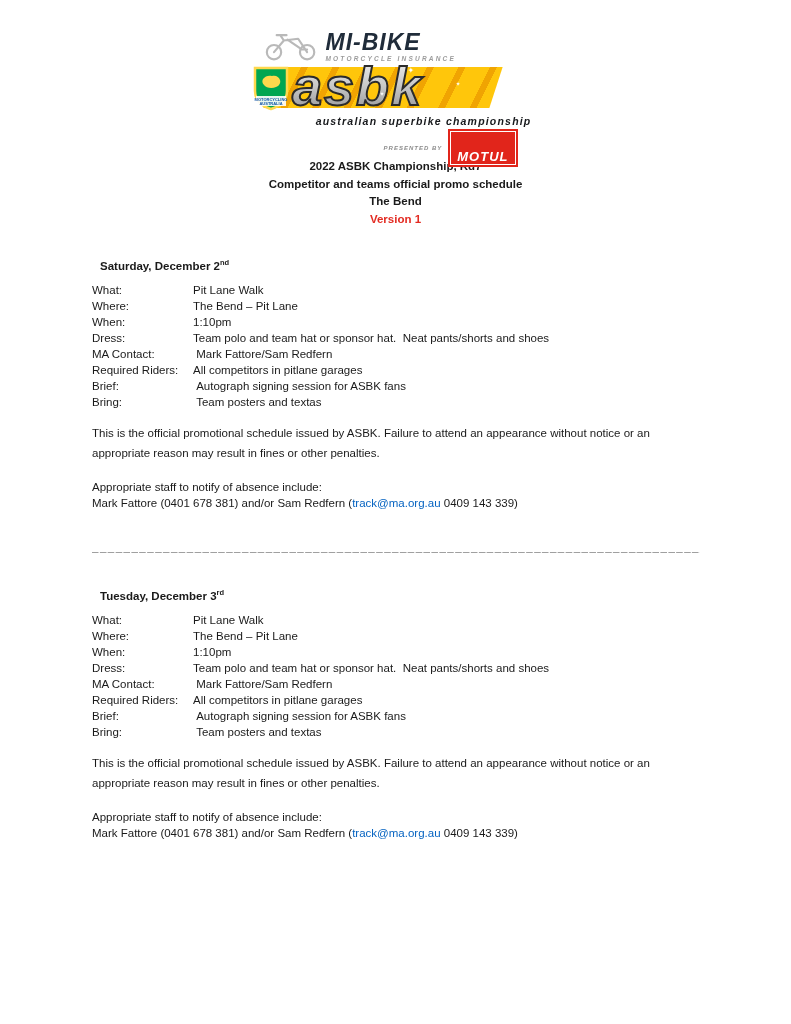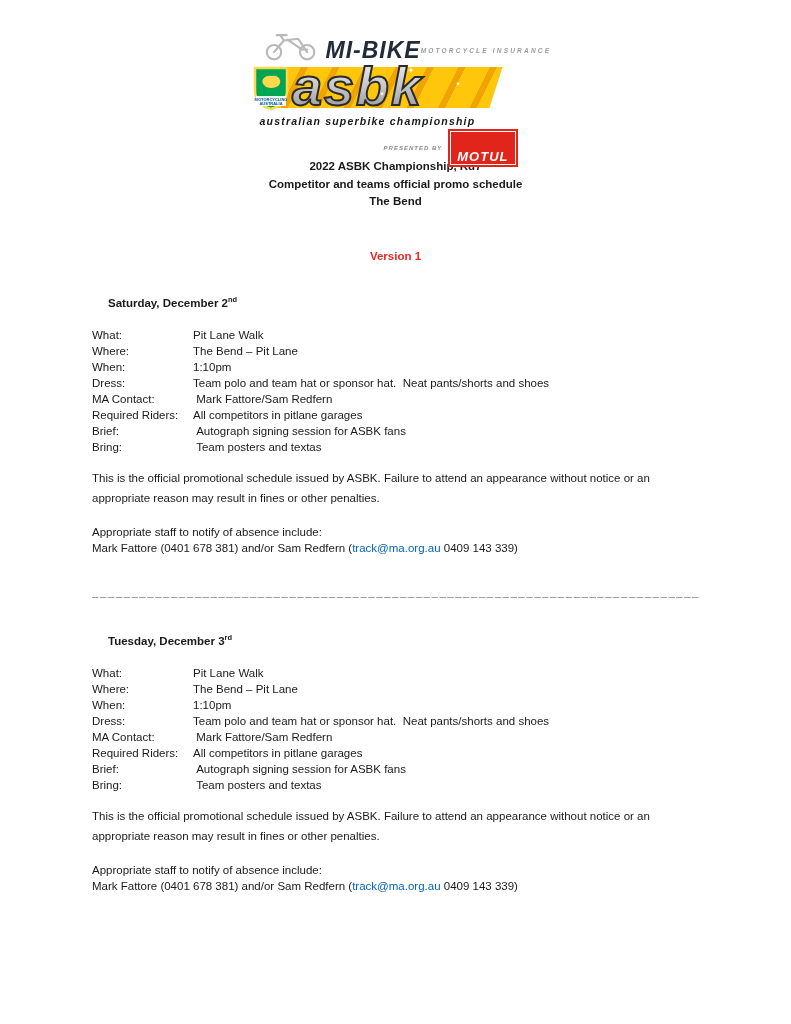--- a/index.html
+++ b/index.html
@@ -12,21 +12,21 @@
     font-size: 11.5px;
     color: #1a1a1a;
     overflow: hidden;
   }
   .content { padding: 0 91px 0 92px; }
 
   
   .logo { width: 272px; margin: 24px auto 0 auto; position: relative; height: 120px; }
   .logo-top { display: flex; align-items: flex-end; gap: 4px; height: 38px; }
   .moto-icon { width: 62px; height: 34px; flex: none; }
-  .brand-col { display: flex; align-items: center; }
+  .brand-col { display: flex; flex-direction: column; }
   .brand-name {
     font-style: italic; font-weight: 900; font-size: 23px; line-height: 24px;
     letter-spacing: 1px; color: #202c3a; white-space: nowrap;
   }
   .brand-tagline {
     font-style: italic; font-weight: 700; font-size: 6.5px; letter-spacing: 2.2px;
     color: #9b9b9b; margin-top: 1px; white-space: nowrap;
   }
   .logo-band { position: relative; height: 48px; margin-top: 2px; }
   .band-bg {
@@ -34,39 +34,39 @@
     transform: skewX(-18deg);
     background: repeating-linear-gradient(100deg, #ffc60b 0 24px, #f0a402 24px 31px);
   }
   .asbk-svg { position: absolute; left: 18px; top: -7px; }
   .shield-svg { position: absolute; left: -8px; top: 1px; }
   .band-star { position: absolute; color: #ffffff; font-size: 8px; pointer-events: none; }
   .star1 { left: 148px; top: 2px; }
   .star2 { left: 196px; top: 16px; font-size: 6px; }
   .star3 { left: 120px; top: 26px; font-size: 6px; }
   .logo-series {
-    text-align: left; font-style: italic; font-weight: 700; font-size: 10.5px;
+    text-align: right; font-style: italic; font-weight: 700; font-size: 10.5px;
     letter-spacing: 1.2px; color: #17191c; margin-top: 3px; white-space: nowrap;
   }
   .logo-presented { display: flex; justify-content: flex-end; align-items: center; gap: 6px; margin-top: 2px; padding-right: 14px; }
   .presented-by { font-style: italic; font-weight: 700; font-size: 6px; letter-spacing: 1px; color: #8c8c8c; }
   .motul-box {
     background: #e1251b; color: #ffffff; font-style: italic; font-weight: 900;
     font-size: 13px; letter-spacing: 1px; padding: 20px 9px 3px 9px;
     outline: 1px solid #ffffff; outline-offset: -3px;
   }
 
   
   .title-block { margin-top: 14px; text-align: center; font-weight: 700; line-height: 17.5px; }
-  .title-version { color: #e32b22; font-weight: 700; margin-top: 37px; }
+  .title-version { color: #e32b22; font-weight: 700; }
 
   
   .day-sat { margin-top: 27px; }
   .day-sun { margin-top: 30px; }
-  .day-heading { margin: 16px; font-size: 11.5px; font-weight: 700; line-height: 16px; }
+  .day-heading { margin: 8px; font-size: 11.5px; font-weight: 700; line-height: 16px; }
   .day-heading sup { font-size: 7.5px; font-weight: 700; }
   .fields { line-height: 16px; }
   .frow { display: flex; }
   .flabel { width: 101px; flex: none; }
   .fvalue { white-space: pre-wrap; }
   .notice { margin: 13px 0 0 0; line-height: 20px; }
   .staff { margin: 16px 0 0 0; line-height: 16px; }
   .contact { margin: 0; line-height: 16px; }
   .email-link { color: #0563c1; cursor: pointer; }
 

